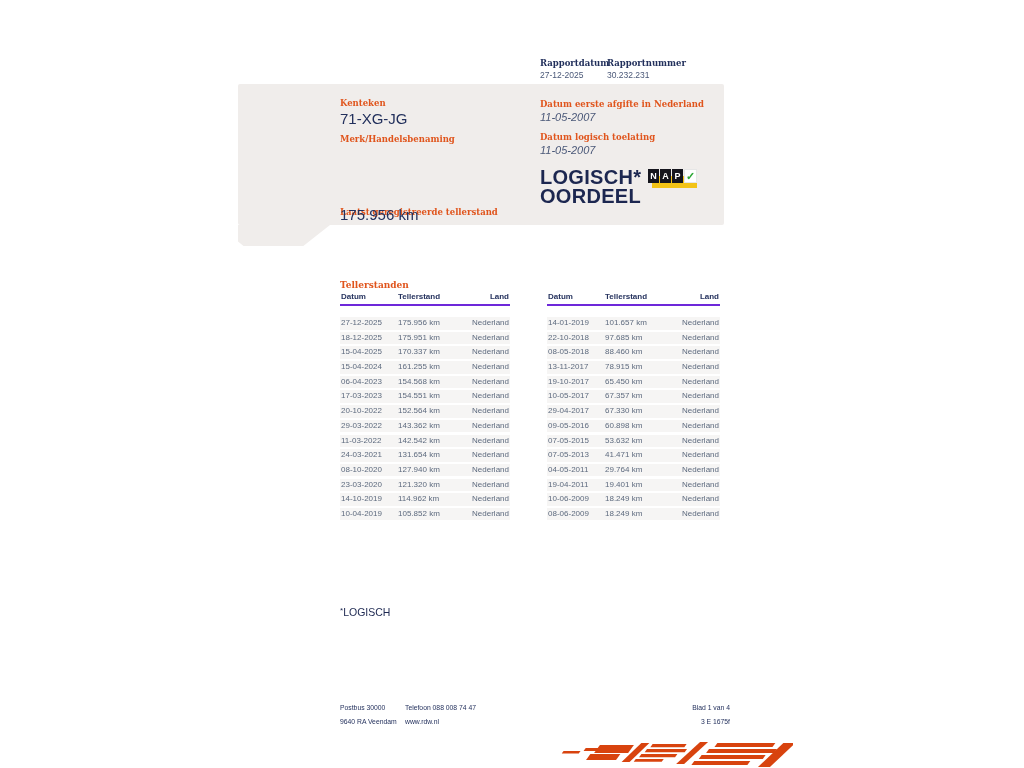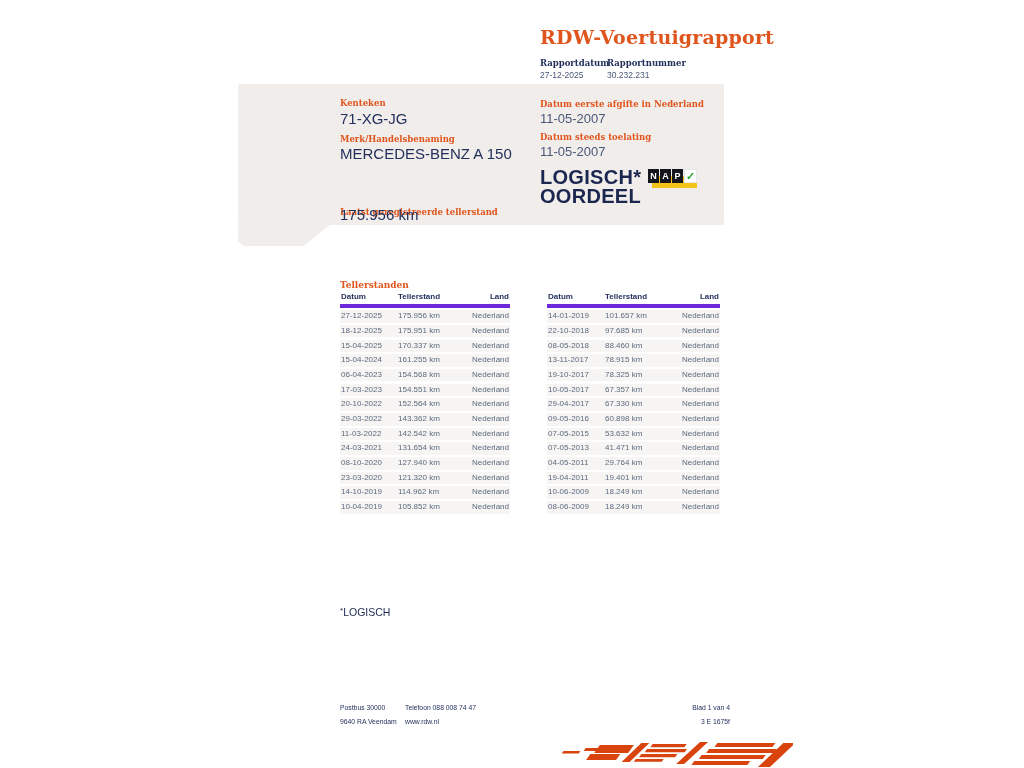--- a/index.html
+++ b/index.html
@@ -19,21 +19,21 @@
   .m-date-l { left:540px; top:58px; } .m-date-v { left:540px; top:70px; }
   .m-num-l  { left:607px; top:58px; } .m-num-v  { left:607px; top:70px; }
 
   
   .infobox { position:absolute; left:238px; top:84px; width:486px; height:141px;
              background:#f0edeb; border-radius:2px; }
   .infobox::after { content:""; position:absolute; left:0; top:100%; width:92px; height:21px;
                     background:#f0edeb; clip-path:polygon(0 0,100% 0,71% 100%,6% 100%,0 78%); }
   .lab { font-family:"DejaVu Serif", serif; font-size:8.5px; font-weight:700; color:#e0551d; }
   .bigval { font-family:Liberation Sans, sans-serif; font-size:15px; color:#22305c; line-height:21px; }
-  .smval { font-size:13px; color:#4a5878; }
+  .smval { font-size:11px; color:#4a5878; font-style:italic; }
   .p-kent-l { position:absolute; left:102px; top:14px; }
   .p-kent-v { position:absolute; left:102px; top:24px; }
   .p-merk-l { position:absolute; left:102px; top:50px; }
   .p-merk-v { position:absolute; left:102px; top:59px; width:175px; }
   .p-tell-l { position:absolute; left:102px; top:111px;margin-top:12px; }
   .p-tell-v { position:absolute; left:102px; top:120px; }
   .p-afg-l  { position:absolute; left:302px; top:15px; }
   .p-afg-v  { position:absolute; left:302px; top:27px; }
   .p-toe-l  { position:absolute; left:302px; top:48px; }
   .p-toe-v  { position:absolute; left:302px; top:60px; }
@@ -49,21 +49,21 @@
   .nap-check { width:13px; height:14px; background:#ffffff; color:#2ea836; font-size:11px; font-weight:700;
                display:flex; align-items:center; justify-content:center; border:1px solid #e6e6e6; }
 
   
   .tbl-title { position:absolute; left:340px; top:280px; font-family:"DejaVu Serif", serif;
                font-size:9px; font-weight:700; color:#e0551d; }
   .tbl { position:absolute; top:292px; font-size:8px; color:#5d6a7e; }
   .tbl-left  { left:340px; width:170px; }
   .tbl-right { left:547px; width:173px; }
   .thead { display:flex; font-weight:700; color:#25325e; padding-bottom:3px;
-           border-bottom:4px solid #6d28d9; margin-bottom:2px; }
+           border-bottom:2px solid #6d28d9; margin-bottom:11px; }
   .trow { display:flex; background:#f6f5f4; height:12.5px; line-height:12.5px; margin-top:2.2px; }
   .c-datum  { width:58px; text-align:left; padding-left:1px; }
   .c-teller { width:55px; text-align:left; }
   .c-land   { flex:1; text-align:right; padding-right:1px; }
 
   
   .fn-title { position:absolute; left:340px; top:606px; font-size:10.5px; font-weight:400; color:#1c2750;text-align:right; }
   .fn-star  { font-size:8px; vertical-align:3px; }
   .fn-text  { position:absolute; left:340px; top:621px; width:392px; font-size:8px;
               line-height:13px; color:#e0692f; }
@@ -77,37 +77,35 @@
 
   
   .bottom-art { position:absolute; left:543px; top:738px; width:250px; height:30px; }
 </style>
 </head>
 <body>
 
 <div class="page">
 
 
-  <div class="doc-title">RDW-Voertuigrapport</div>
   <div class="meta-label m-date-l">Rapportdatum</div>
   <div class="meta-value m-date-v">27-12-2025</div>
   <div class="meta-label m-num-l">Rapportnummer</div>
   <div class="meta-value m-num-v">30.232.231</div>
 
   <div class="infobox">
     <div class="lab p-kent-l">Kenteken</div>
     <div class="bigval p-kent-v">71-XG-JG</div>
     <div class="lab p-merk-l">Merk/Handelsbenaming</div>
-    <div class="bigval p-merk-v">MERCEDES-BENZ A 150</div>
     <div class="lab p-tell-l">Laatst geregistreerde tellerstand</div>
     <div class="bigval p-tell-v">175.956 km</div>
 
     <div class="lab p-afg-l">Datum eerste afgifte in Nederland</div>
     <div class="smval p-afg-v">11-05-2007</div>
-    <div class="lab p-toe-l">Datum steeds toelating</div>
+    <div class="lab p-toe-l">Datum logisch toelating</div>
     <div class="smval p-toe-v">11-05-2007</div>
 
     <div class="oordeel">
       <div>LOGISCH*</div>
       <div>OORDEEL</div>
     </div>
 
     <div class="nap">
       <div class="nap-yellow"></div>
       <div class="nap-boxes">
@@ -223,21 +221,21 @@
           <span class="c-teller">88.460 km</span>
           <span class="c-land">Nederland</span>
         </div>
         <div class="trow">
           <span class="c-datum">13-11-2017</span>
           <span class="c-teller">78.915 km</span>
           <span class="c-land">Nederland</span>
         </div>
         <div class="trow">
           <span class="c-datum">19-10-2017</span>
-          <span class="c-teller">78.325 km</span>
+          <span class="c-teller">65.450 km</span>
           <span class="c-land">Nederland</span>
         </div>
         <div class="trow">
           <span class="c-datum">10-05-2017</span>
           <span class="c-teller">67.357 km</span>
           <span class="c-land">Nederland</span>
         </div>
         <div class="trow">
           <span class="c-datum">29-04-2017</span>
           <span class="c-teller">67.330 km</span>

